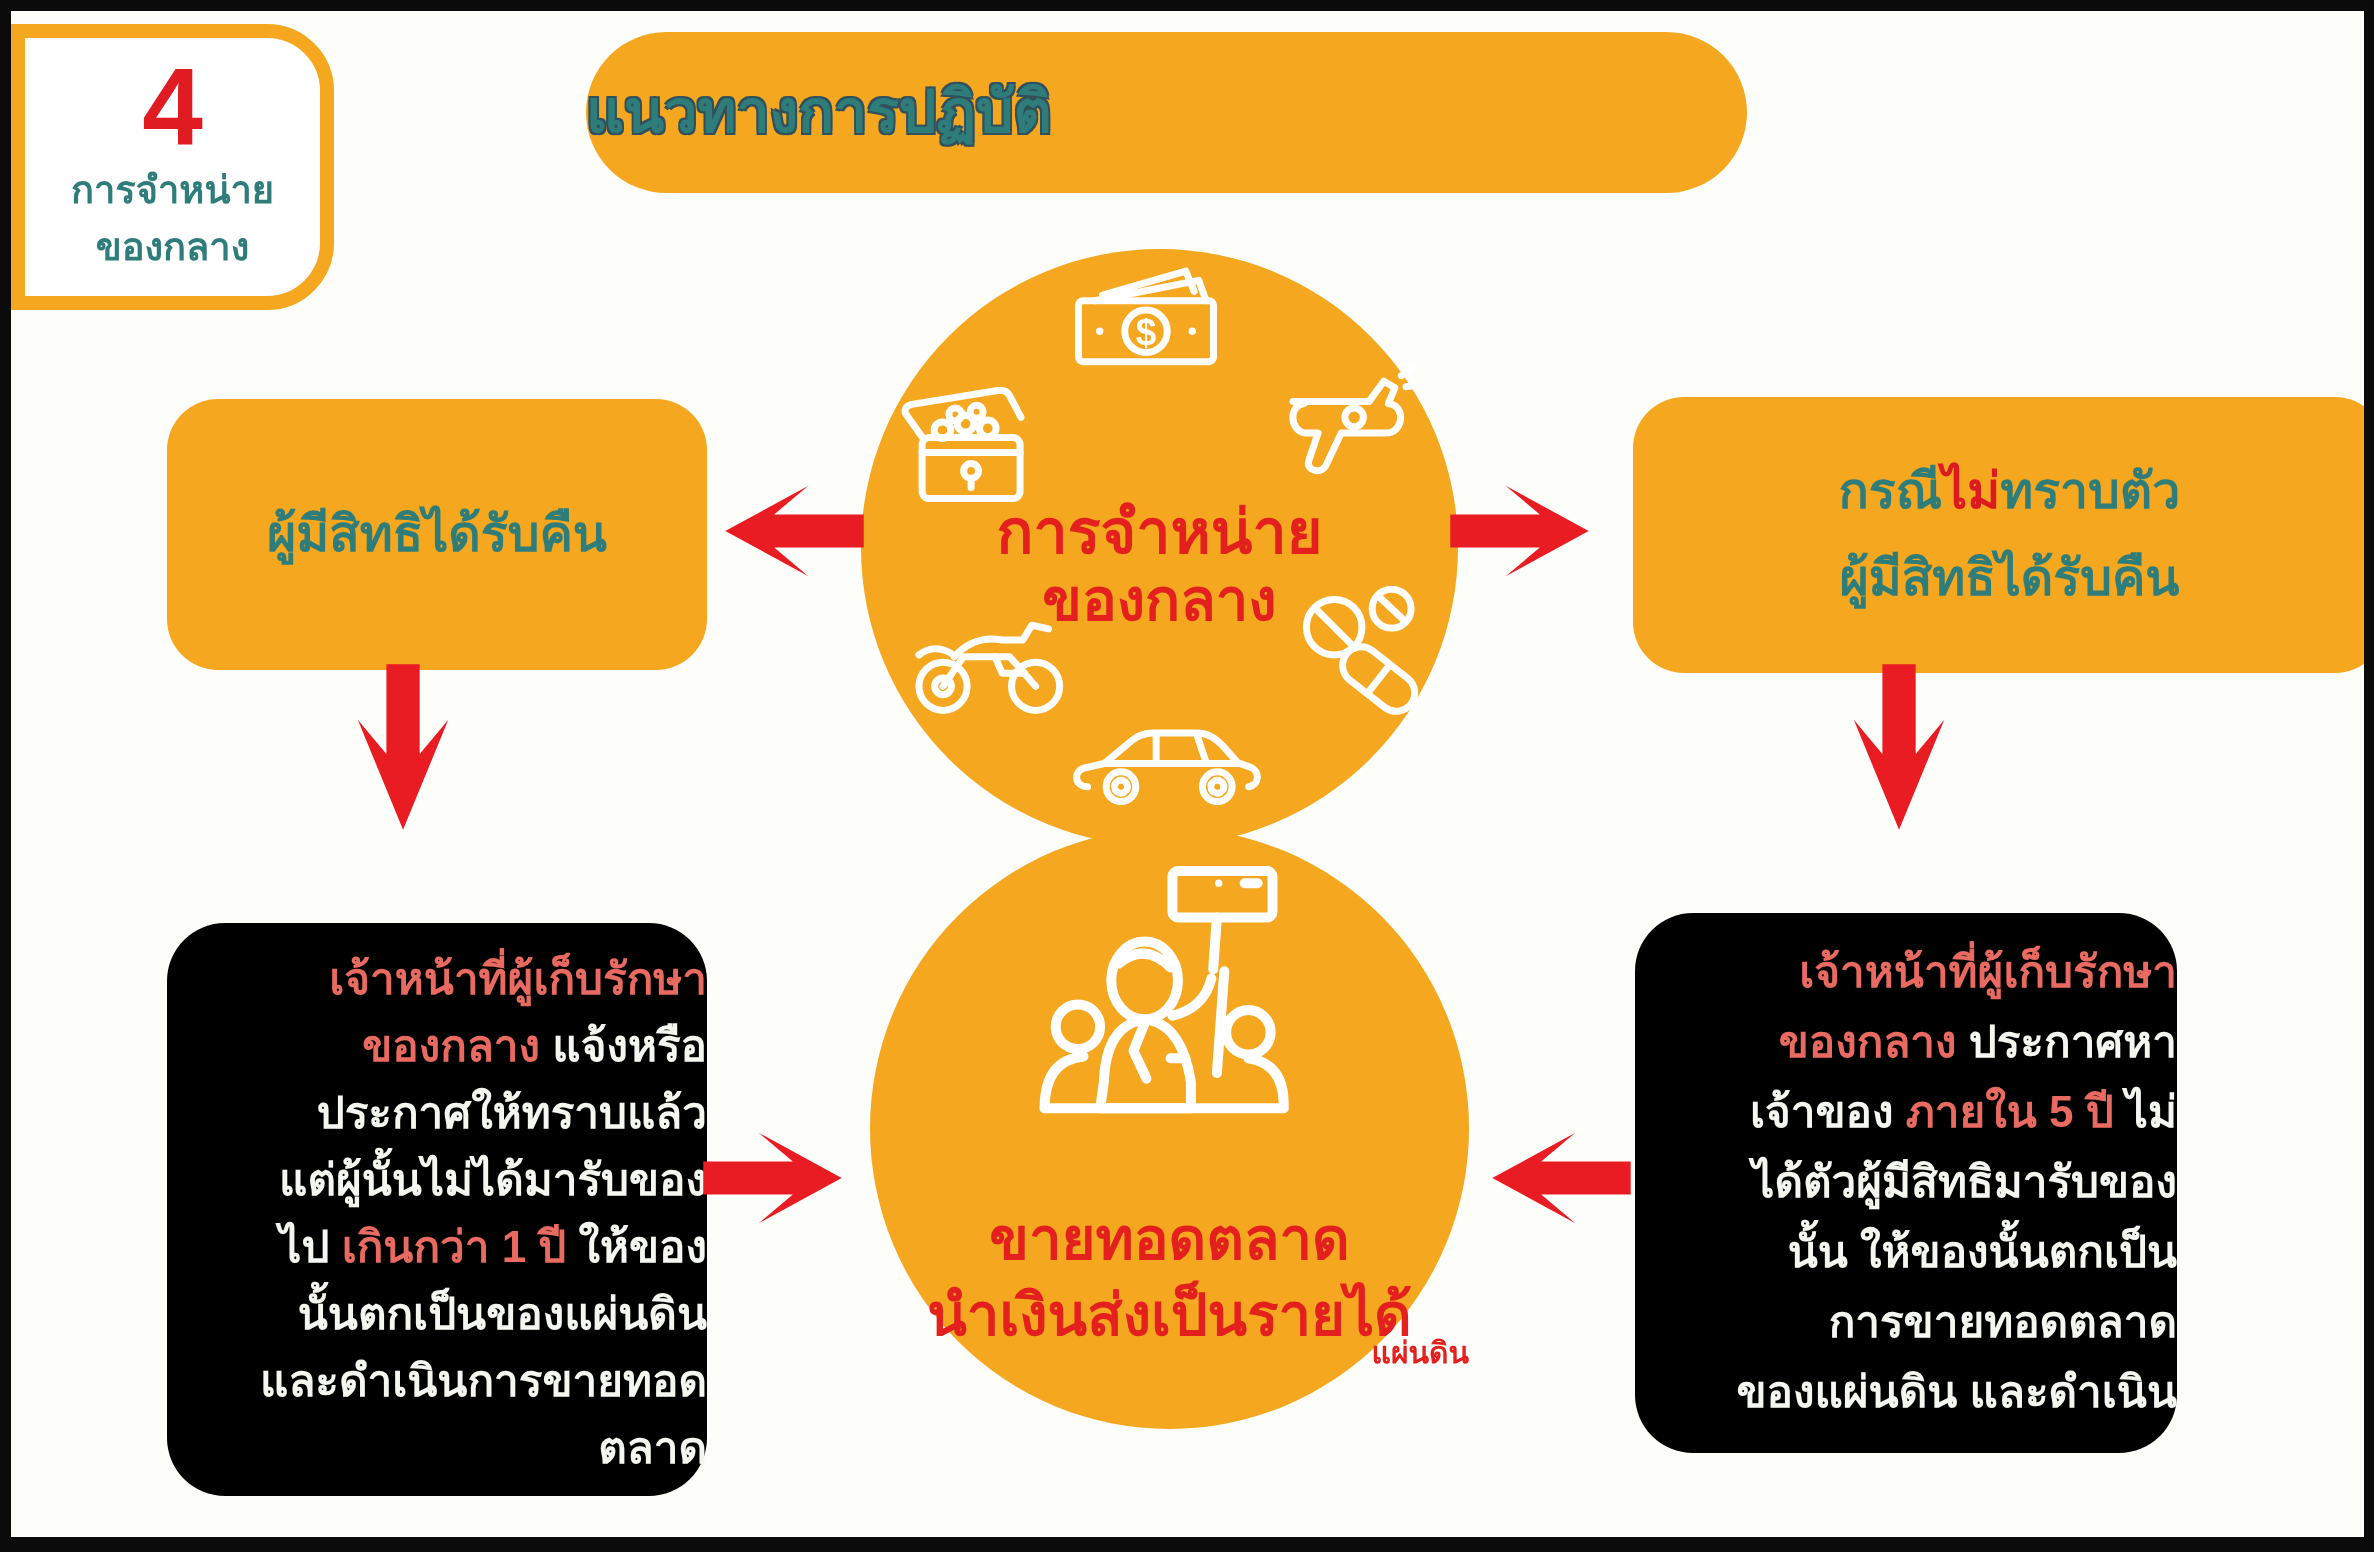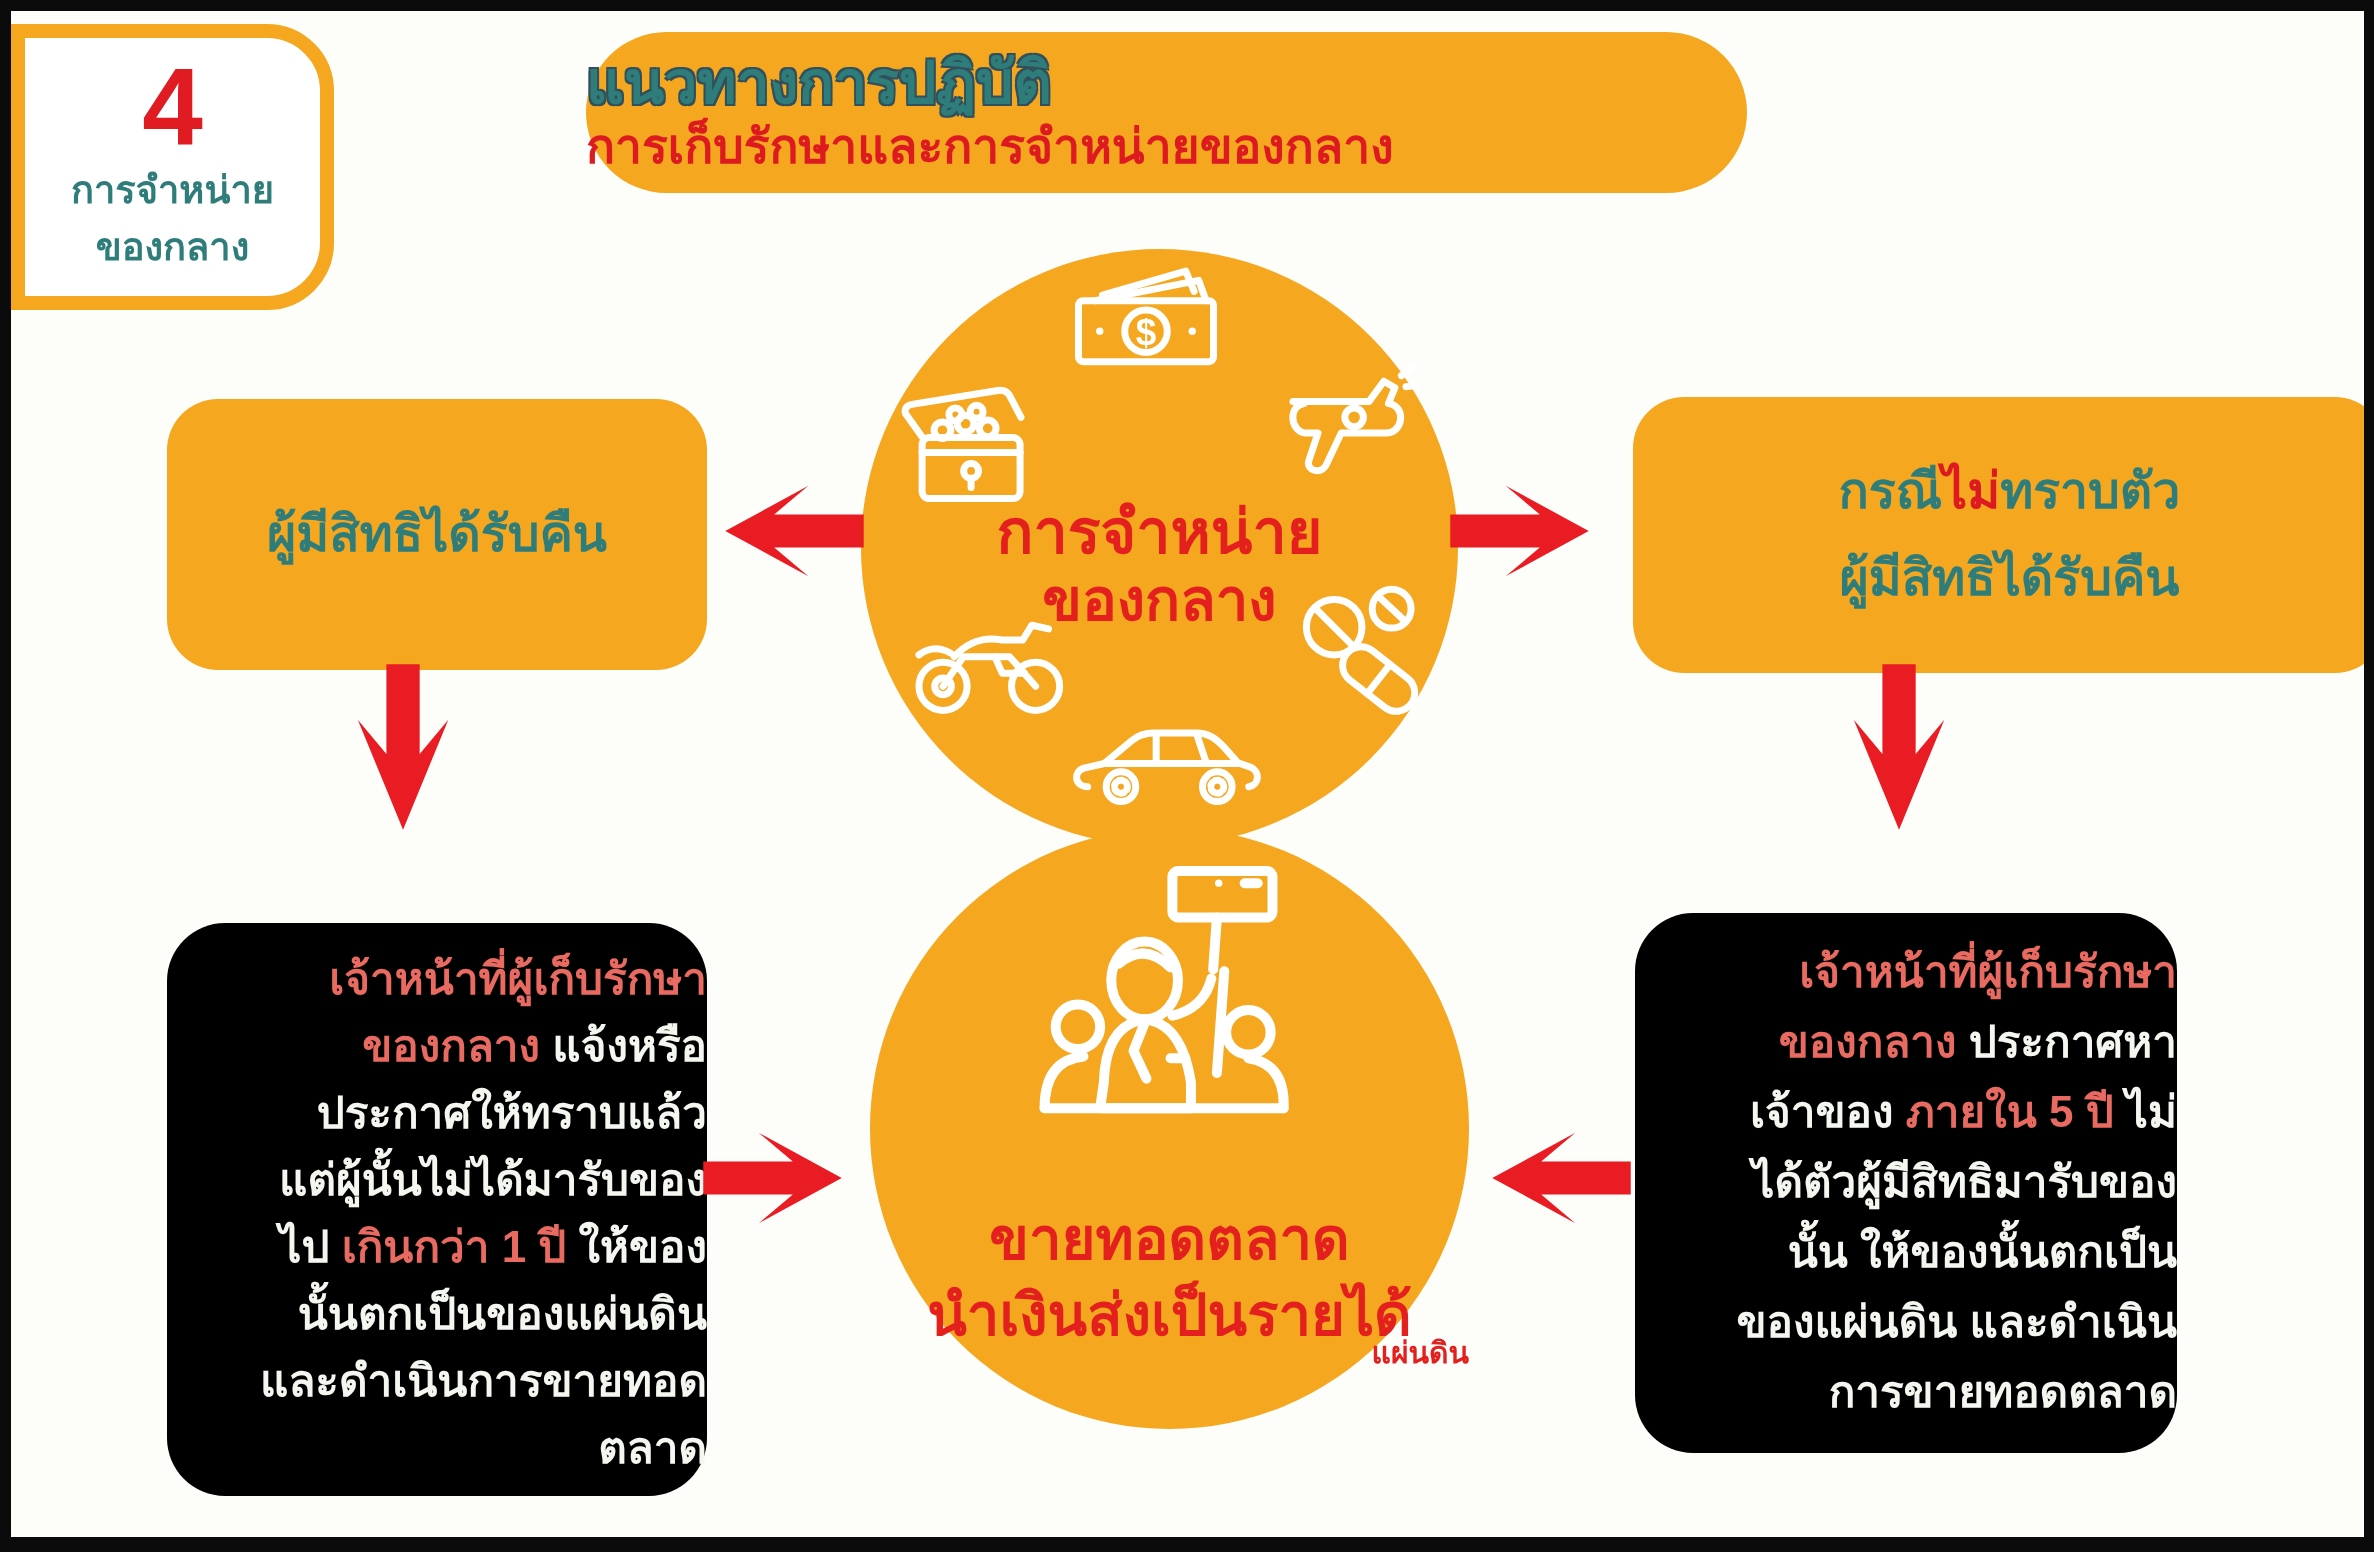--- a/index.html
+++ b/index.html
@@ -64,21 +64,20 @@
 <div class="frame">
 
   <div class="abs badge">
     <div class="badge-number">4</div>
     <div class="badge-label">การจำหน่าย</div>
     <div class="badge-label">ของกลาง</div>
   </div>
 
   <div class="abs banner">
     <div class="banner-title">แนวทางการปฏิบัติ</div>
-    <div class="banner-subtitle">การเก็บรักษาและการจำหน่ายของกลาง</div>
   </div>
 
   <div class="abs circle circle-top">
 
     <svg class="icon-svg" style="left:206px;top:11px;" width="158" height="111" viewBox="0 0 170 120" fill="none" stroke="#FFFFFF" stroke-width="7" stroke-linejoin="round" stroke-linecap="round">
       <path d="M38 38 L128 12 L137 34"></path>
       <path d="M30 44 L142 22 L150 44"></path>
       <rect x="12" y="44" width="146" height="66" rx="5"></rect>
       <circle cx="85" cy="77" r="23"></circle>
       <circle cx="35" cy="77" r="4" fill="#FFFFFF" stroke="none"></circle>
@@ -161,22 +160,22 @@
       <div class="seg-line"><span class="seg-white">และดำเนินการขายทอด</span></div>
       <div class="seg-line"><span class="seg-white">ตลาด</span></div>
     </div>
 
   <div class="abs detail-box detail-unknown">
       <div class="seg-line"><span class="seg-salmon">เจ้าหน้าที่ผู้เก็บรักษา</span></div>
       <div class="seg-line"><span class="seg-salmon">ของกลาง</span><span class="seg-white"> ประกาศหา</span></div>
       <div class="seg-line"><span class="seg-white">เจ้าของ </span><span class="seg-salmon">ภายใน 5 ปี</span><span class="seg-white"> ไม่</span></div>
       <div class="seg-line"><span class="seg-white">ได้ตัวผู้มีสิทธิมารับของ</span></div>
       <div class="seg-line"><span class="seg-white">นั้น ให้ของนั้นตกเป็น</span></div>
+      <div class="seg-line"><span class="seg-white">การขายทอดตลาด</span></div>
       <div class="seg-line"><span class="seg-white">ของแผ่นดิน และดำเนิน</span></div>
-      <div class="seg-line"><span class="seg-white">การขายทอดตลาด</span></div>
     </div>
 
   <div class="abs circle circle-bottom">
     <svg class="icon-svg" style="left:156px;top:32px;" width="278" height="315" viewBox="0 0 300 340" fill="none" stroke="#FFFFFF" stroke-width="10" stroke-linejoin="round" stroke-linecap="round">
       <rect x="158" y="12" width="108" height="50" rx="6"></rect>
       <circle cx="208" cy="25" r="4" fill="#FFFFFF" stroke="none"></circle>
       <path d="M236 25 h14"></path>
       <path d="M206 62 L202 118"></path>
       <path d="M214 120 L206 230"></path>
       <ellipse cx="128" cy="130" rx="36" ry="42"></ellipse>

